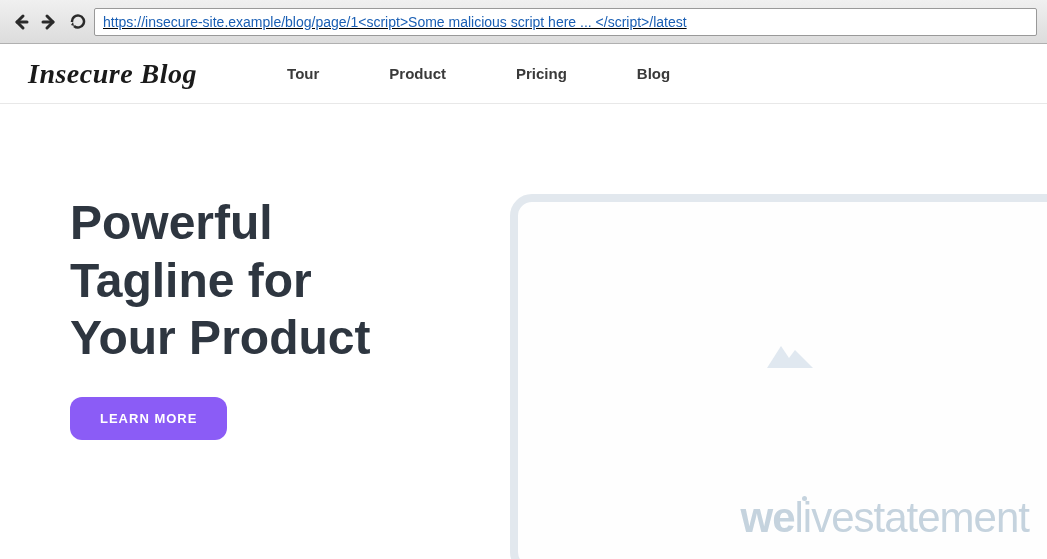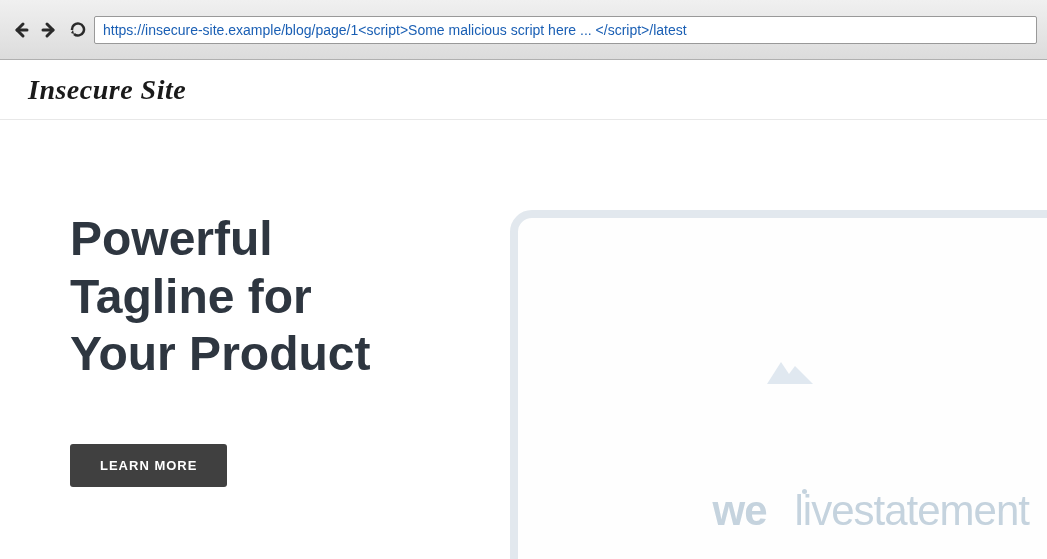--- a/index.html
+++ b/index.html
@@ -5,27 +5,28 @@
     * { margin: 0; padding: 0; box-sizing: border-box; }
     body {
       font-family: -apple-system, BlinkMacSystemFont, 'Segoe UI', Arial, sans-serif;
       width: 1047px;
       height: 559px;
       background: #fff;
       overflow: hidden;
       position: relative;
     }
     .browser-toolbar {
-      height: 60px;
+      height: 44px;
       background: linear-gradient(to bottom, #f0f0f0, #dcdcdc);
       border-bottom: 1px solid #b0b0b0;
       display: flex;
       align-items: center;
       padding: 0 10px;
       gap: 6px;
+      text-decoration: underline;
     }
     .nav-btn {
       width: 22px;
       height: 22px;
       display: flex;
       align-items: center;
       justify-content: center;
       cursor: pointer;
       color: #2a2a2a;
     }
@@ -83,30 +84,29 @@
       margin-bottom: 30px;
     }
     .hero-subtitle {
       font-size: 16px;
       color: #8a8f96;
       line-height: 1.6;
       margin-bottom: 38px;
       max-width: 260px;
     }
     .cta-button {
-      background: #404040;
+      background: #8b5cf6;
       color: #fff;
       border: none;
       padding: 14px 30px;
       font-size: 13px;
       font-weight: 700;
       letter-spacing: 1px;
       cursor: pointer;
-      border-radius: 3px;
-      margin-top: 31px;
+      border-radius: 12px;
     }
     .hero-image {
       flex: 1;
       position: relative;
     }
     .image-frame {
       width: 560px;
       height: 380px;
       border: 8px solid #e2e8ee;
       border-radius: 22px;
@@ -117,31 +117,31 @@
       position: relative;
     }
     .placeholder-icon {
       position: absolute;
       top: 42%;
       left: 50%;
       transform: translate(-50%, -50%);
     }
     .watermark {
       position: absolute;
-      bottom: 24px;
+      bottom: 17px;
       right: 18px;
       font-size: 42px;
       font-weight: 400;
       color: #c5d3de;
       letter-spacing: -1px;
       display: flex;
       align-items: flex-start;
     }
     .watermark .we { font-weight: 600; }
-    .watermark .live { font-weight: 300; position: relative; margin-left: 28px; }
+    .watermark .live { font-weight: 300; position: relative; }
     .watermark .live::before {
       content: '';
       position: absolute;
       top: 2px;
       left: 7px;
       width: 5px;
       height: 5px;
       border-radius: 50%;
       background: #c5d3de;
     }
@@ -166,21 +166,27 @@
   <div class="nav-btn">
     <svg width="17" height="17" viewBox="0 0 17 17">
       <path d="M3 9 A6 6 0 1 1 5 13" stroke="#2a2a2a" stroke-width="2.5" fill="none"></path>
       <path d="M2 12 L5 13 L4 9" fill="#2a2a2a"></path>
     </svg>
   </div>
   <input type="text" class="address-bar" value="https://insecure-site.example/blog/page/1&lt;script&gt;Some malicious script here ... &lt;/script&gt;/latest" style="">
 </div>
 
 <div class="site-header">
-  <div class="logo">Insecure Site</div>
+  <div class="logo">Insecure Blog</div>
+  <nav class="nav">
+    <div class="nav-item">Tour</div>
+    <div class="nav-item">Product</div>
+    <div class="nav-item">Pricing</div>
+    <div class="nav-item">Blog</div>
+  </nav>
 </div>
 
 <div class="hero">
   <div class="hero-text">
     <h1 class="hero-title">Powerful Tagline for Your Product</h1>
     <button class="cta-button">LEARN MORE</button>
   </div>
   <div class="hero-image">
     <div class="image-frame">
       <div class="placeholder-icon">

